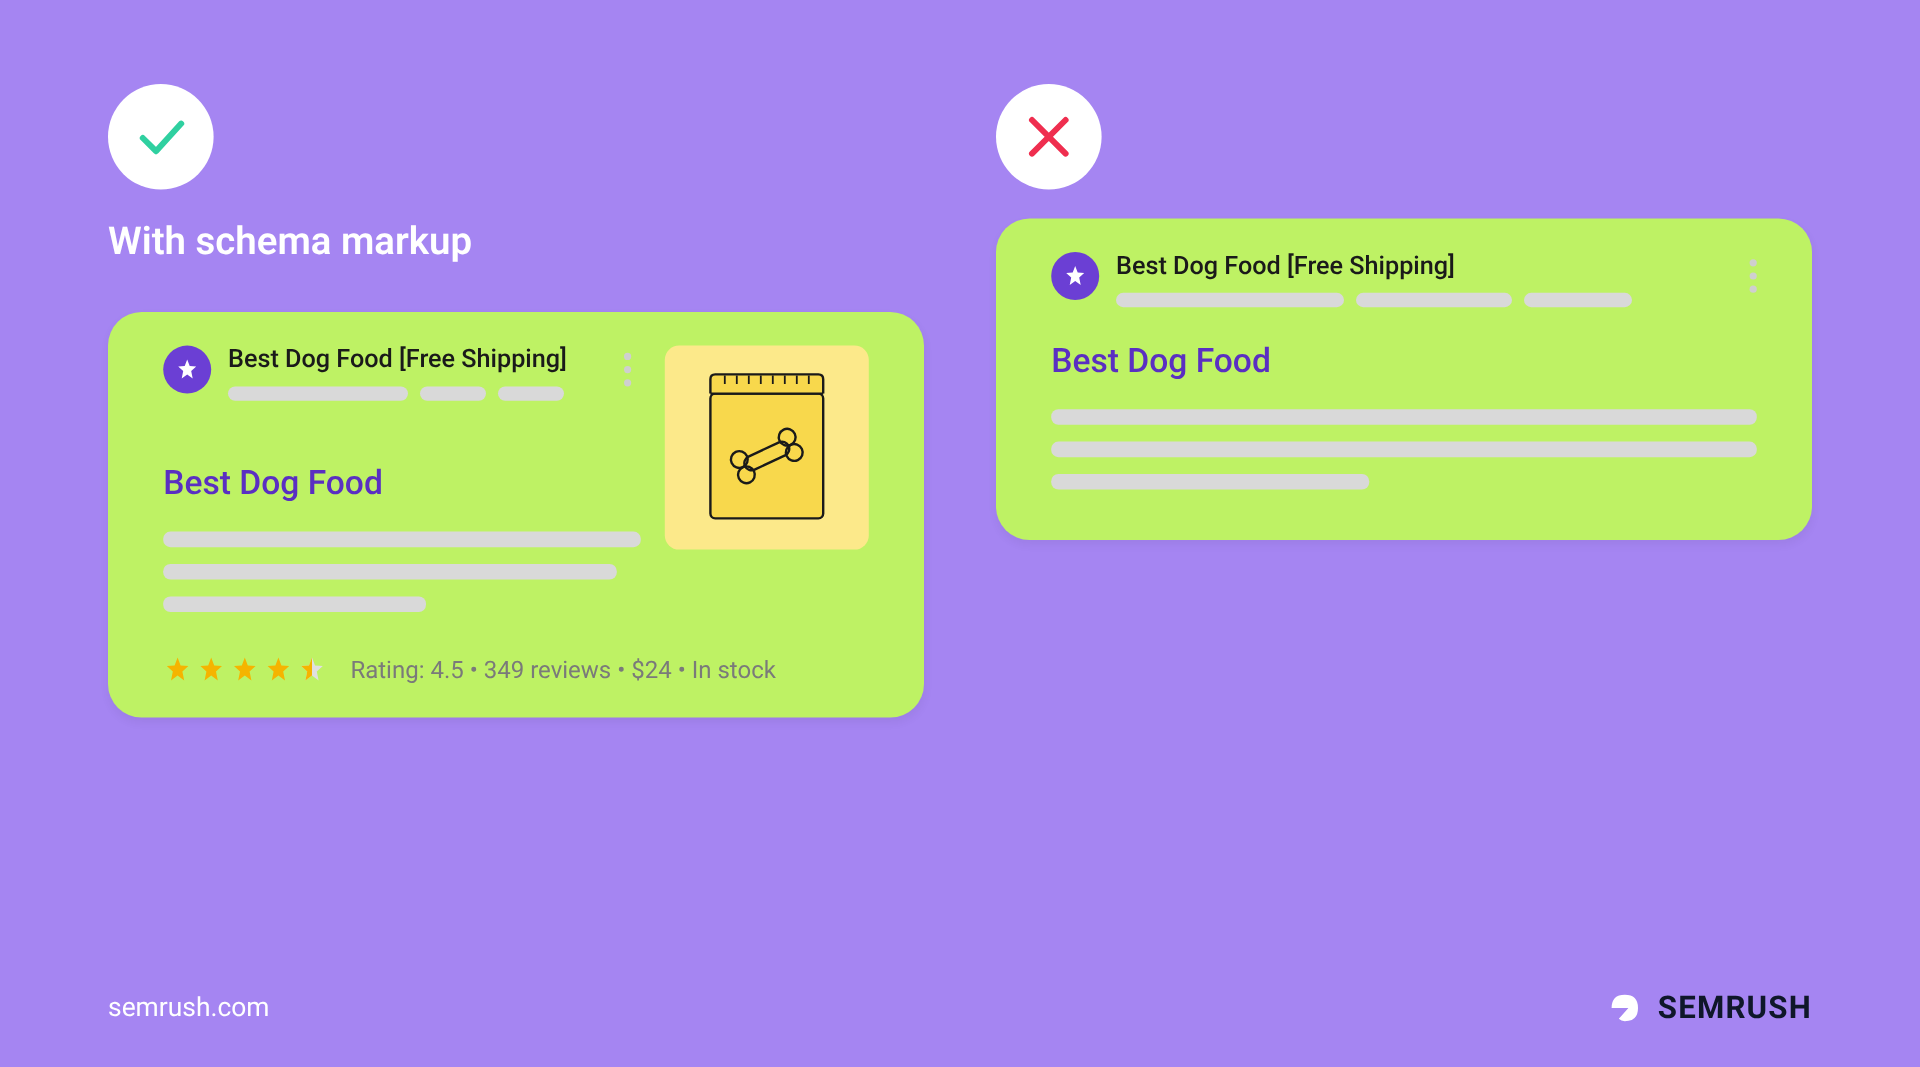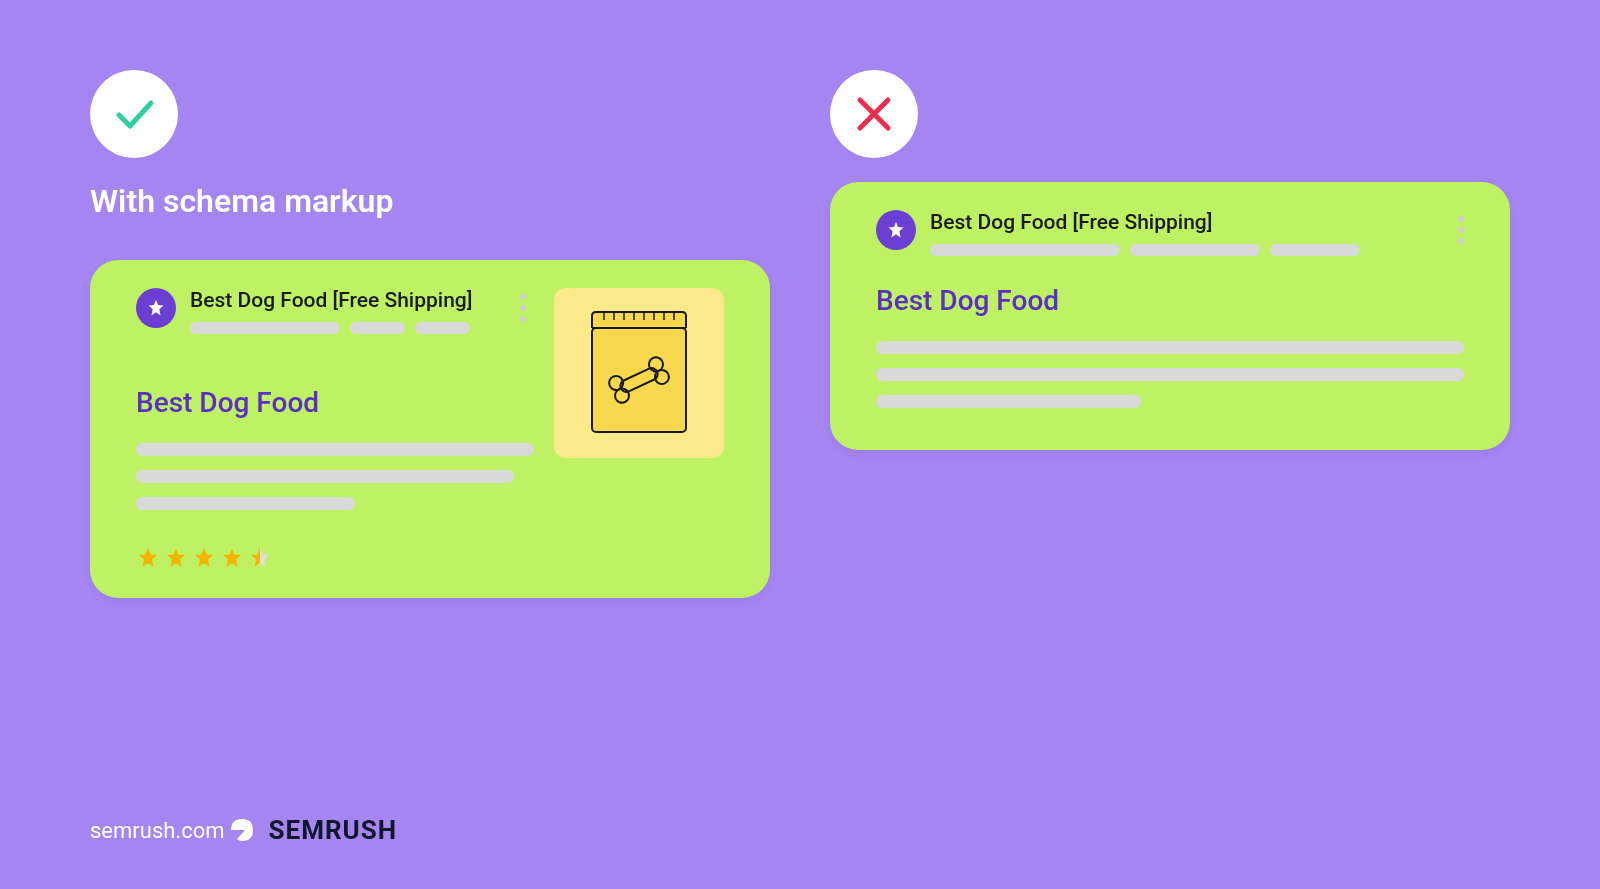--- a/index.html
+++ b/index.html
@@ -132,26 +132,26 @@
   .stars {
     display: flex;
     gap: 4px;
   }
   .rating-text {
     color: #7a7a7a;
     font-size: 20px;
   }
   .footer {
     position: absolute;
-    bottom: 42px;
+    bottom: 32px;
     left: 0;
     right: 0;
     padding: 0 90px;
     display: flex;
-    justify-content: flex-start;
+    justify-content: space-between;
     align-items: center;
   }
   .footer-url {
     color: #fff;
     font-size: 22px;
   }
   .brand {
     display: flex;
     align-items: center;
     gap: 10px;
@@ -232,20 +232,21 @@
               <path d="M12 2l2.5 6.5L21 9l-5 4.5L17.5 21 12 17l-5.5 4L8 13.5 3 9l6.5-.5z" fill="#f5b400"></path>
             </svg>
           <svg width="24" height="24" viewBox="0 0 24 24">
               <path d="M12 2l2.5 6.5L21 9l-5 4.5L17.5 21 12 17l-5.5 4L8 13.5 3 9l6.5-.5z" fill="#f5b400"></path>
             </svg>
           <svg width="24" height="24" viewBox="0 0 24 24">
             <path d="M12 2l2.5 6.5L21 9l-5 4.5L17.5 21 12 17l-5.5 4L8 13.5 3 9l6.5-.5z" fill="#e0e0e0"></path>
             <path d="M12 2 L12 17 L6.5 21 L8 13.5 L3 9 L9.5 8.5 Z" fill="#f5b400"></path>
           </svg>
         </div>
+        <div class="rating-text">Rating: 4.5 • 349 reviews • $24 • In stock</div>
       </div>
     </div>
   </div>
 
   <div class="col">
     <div class="badge">
       <svg width="44" height="44" viewBox="0 0 44 44">
         <path d="M8 8 L36 36 M36 8 L8 36" stroke="#ef2e4f" stroke-width="5" stroke-linecap="round"></path>
       </svg>
     </div>

